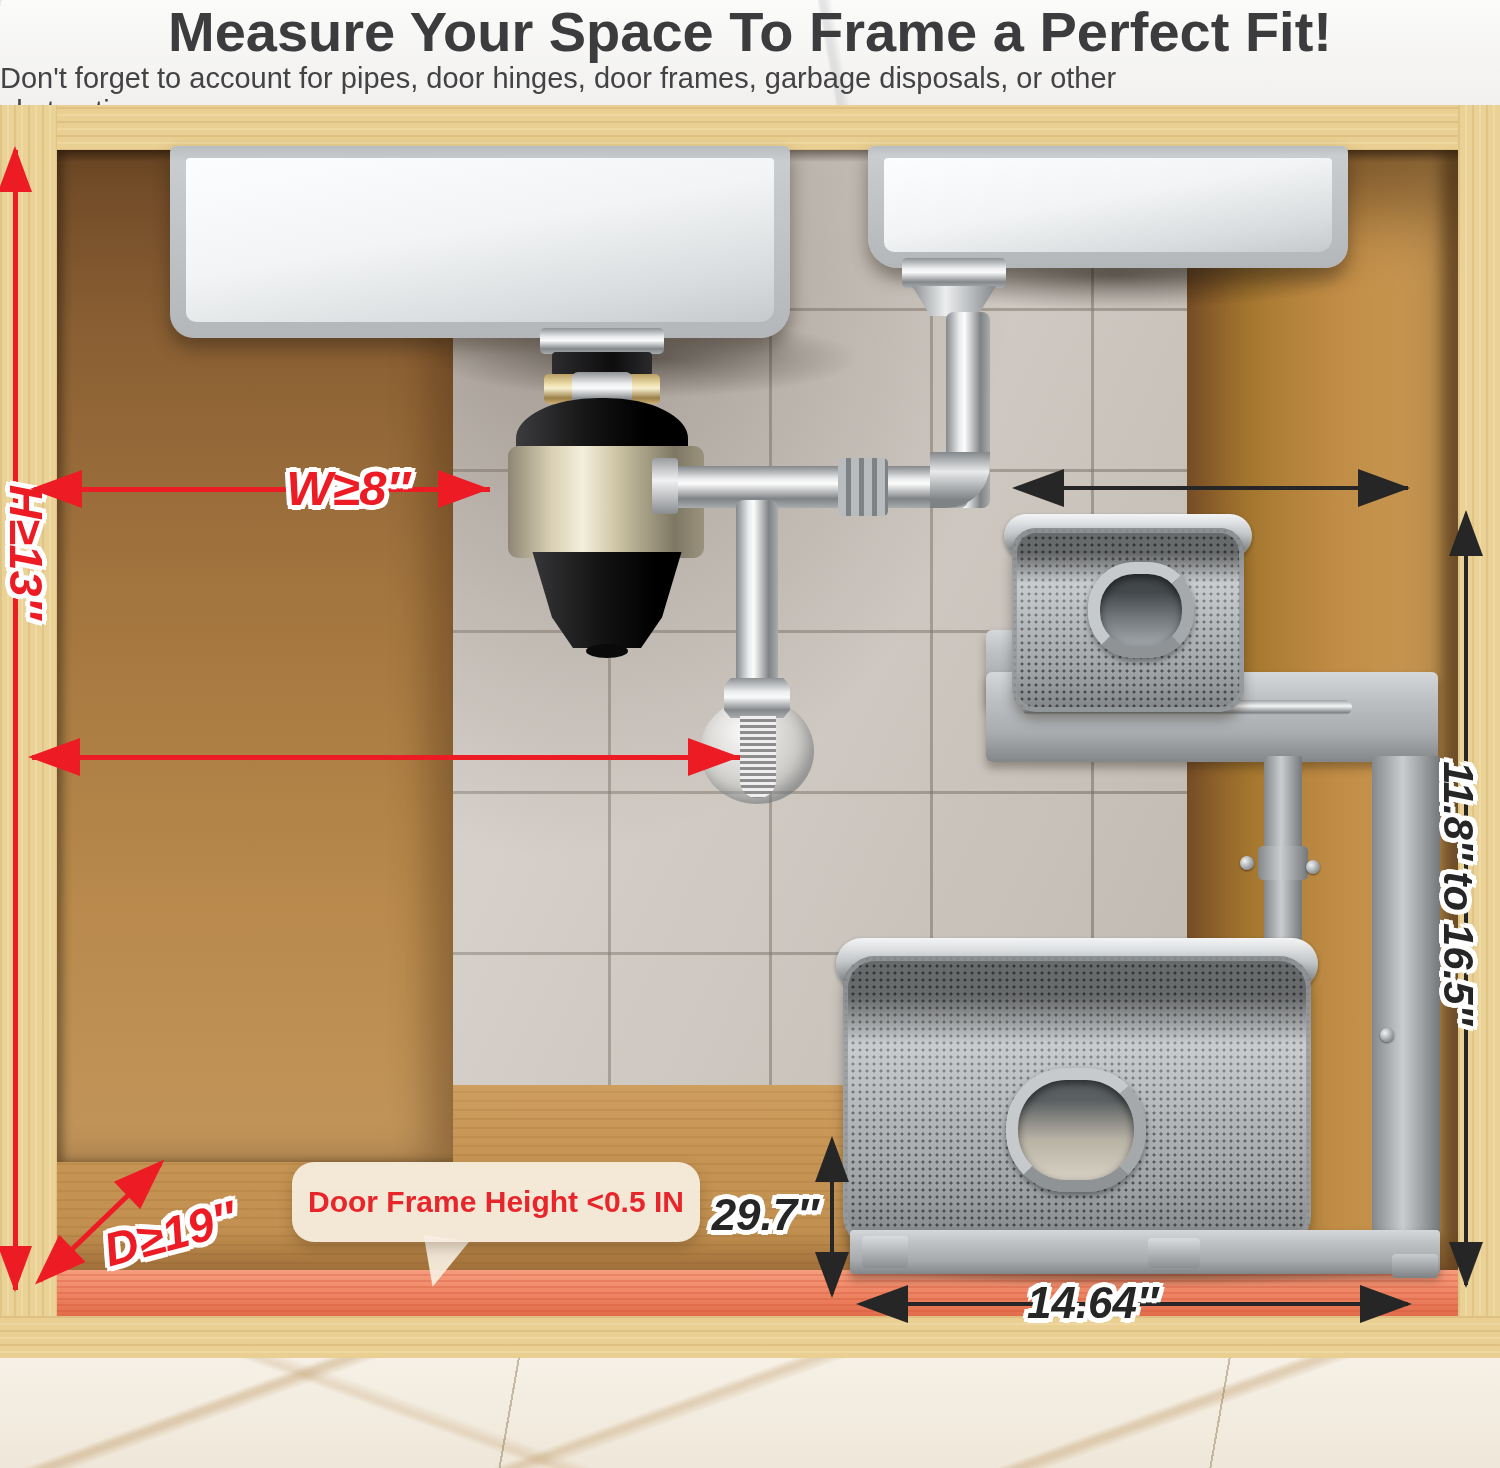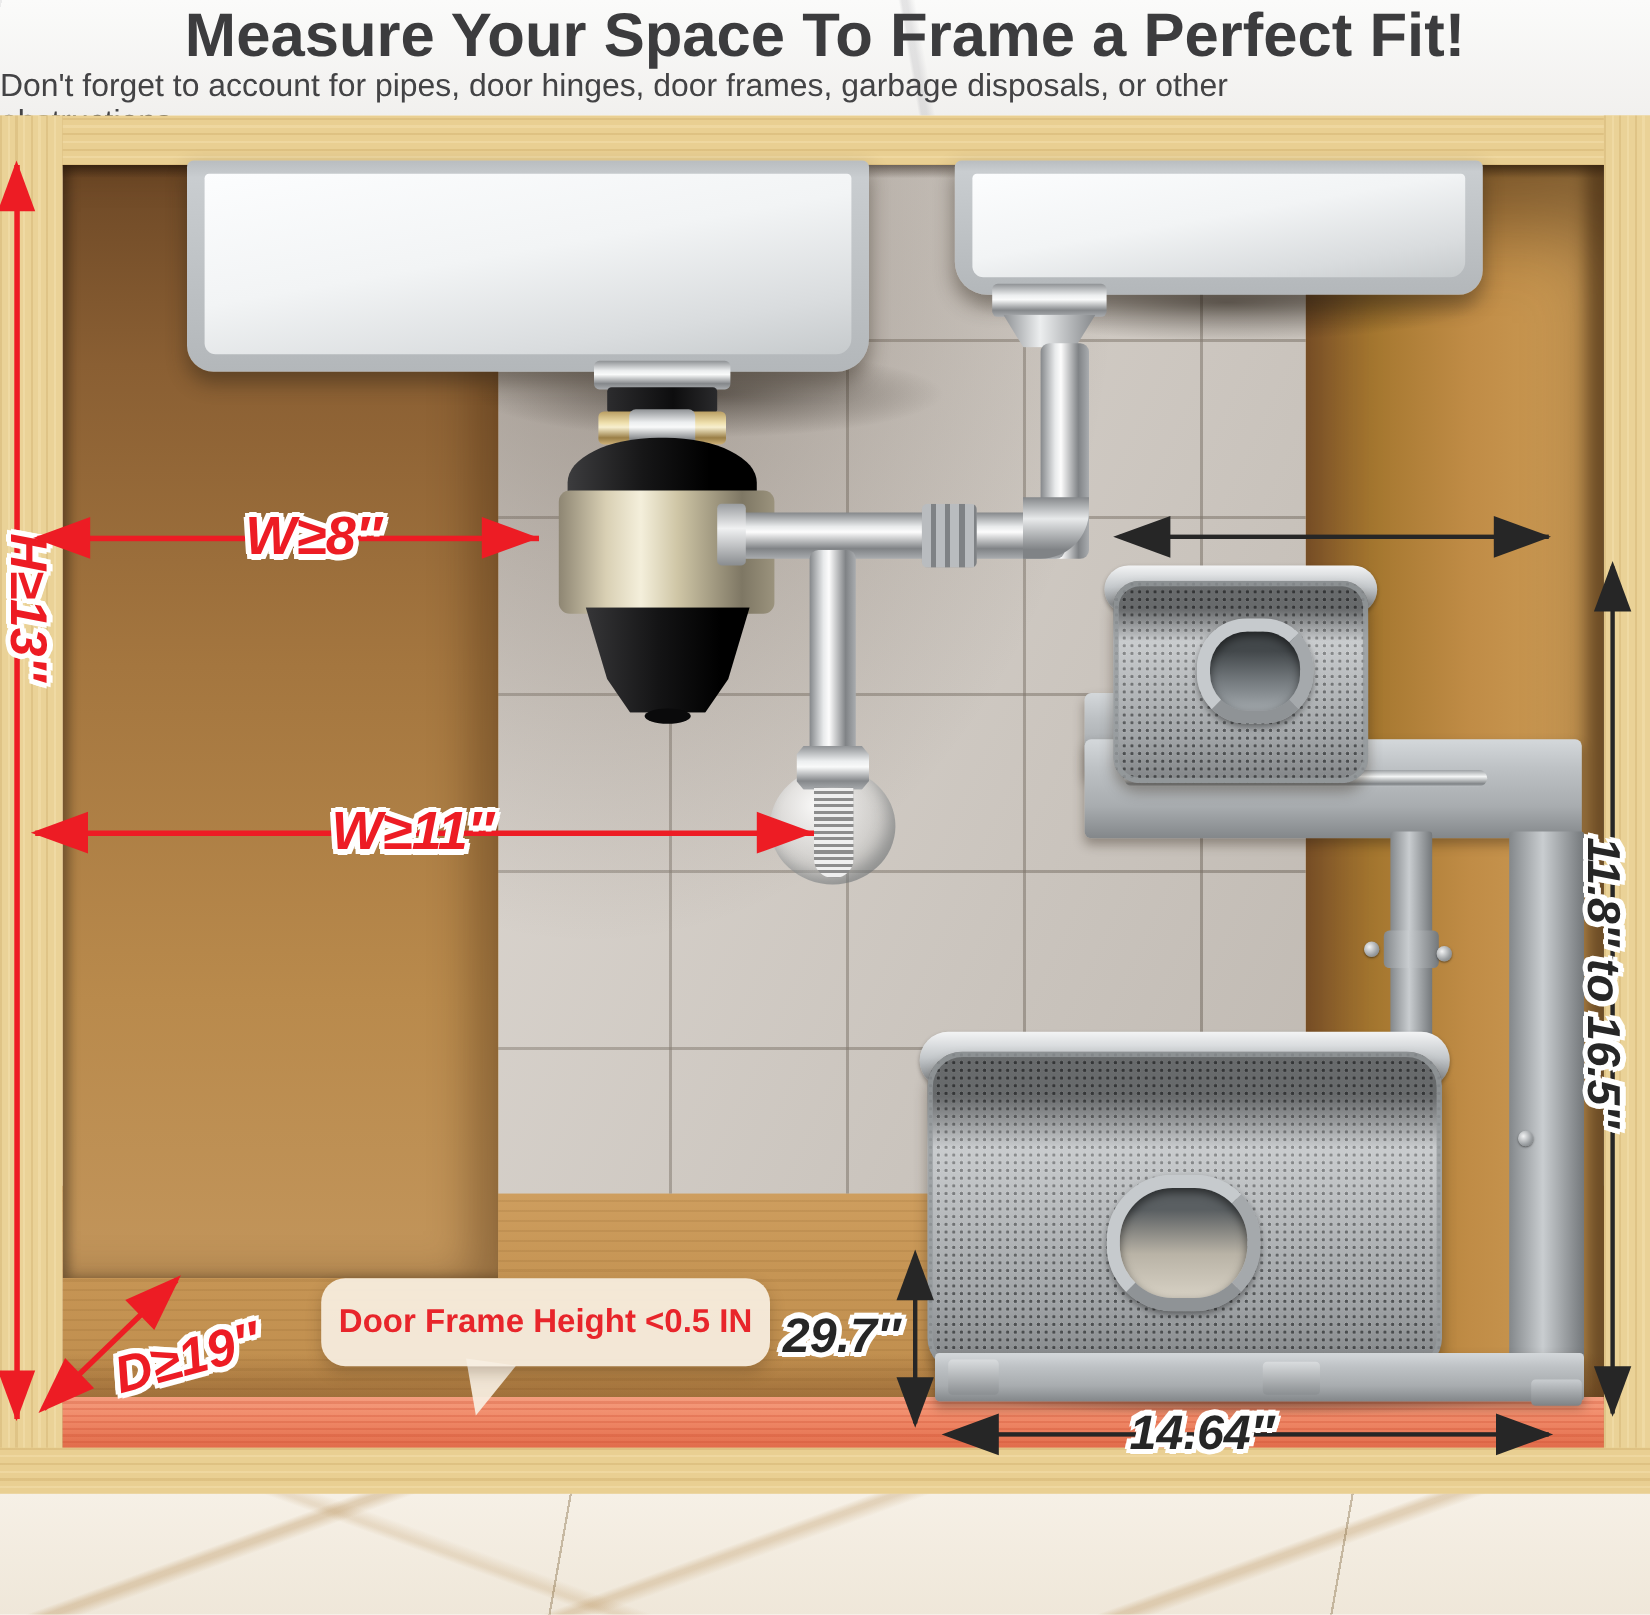--- a/index.html
+++ b/index.html
@@ -191,28 +191,27 @@
     <div class="ah ah-u" style="left:-2px;top:146px;"></div>
     <div class="ah ah-d" style="left:-2px;top:1246px;"></div>
   </div>
   <div class="mlab red" style="left:-54px;top:524px;width:160px;height:56px;font-size:47px;transform:rotate(90deg);">H≥13″</div>
 
   <div class="abs red">
     <div class="aline" style="left:34px;top:487px;width:456px;height:5px;"></div>
     <div class="ah ah-l" style="left:30px;top:470px;"></div>
     <div class="ah ah-r" style="left:438px;top:470px;"></div>
   </div>
-  <div class="mlab red" style="left:160px;top:460px;width:250px;font-size:49px;">W≥8″</div>
+  <div class="mlab red" style="left:160px;top:460px;width:250px;font-size:49px;text-align:right;">W≥8″</div>
 
   <div class="abs red">
     <div class="aline" style="left:32px;top:755px;width:708px;height:5px;"></div>
     <div class="ah ah-l" style="left:28px;top:738px;"></div>
     <div class="ah ah-r" style="left:688px;top:738px;"></div>
   </div>
-  <div class="mlab red" style="left:245px;top:728px;width:260px;font-size:49px;">W≥11″</div>
 
   <div class="abs red" style="left:40px;top:1278px;width:168px;height:6px;transform:rotate(-44deg);transform-origin:left center;">
     <div class="aline" style="left:0;top:0;width:168px;height:5px;"></div>
     <div class="ah ah-l" style="left:-6px;top:-17px;"></div>
     <div class="ah ah-r" style="left:122px;top:-17px;"></div>
   </div>
   <div class="mlab red" style="left:70px;top:1206px;width:200px;font-size:47px;transform:rotate(-15deg);">D≥19″</div>
 
   <div class="abs blk">
     <div class="aline" style="left:1018px;top:486px;width:390px;height:4px;"></div>

